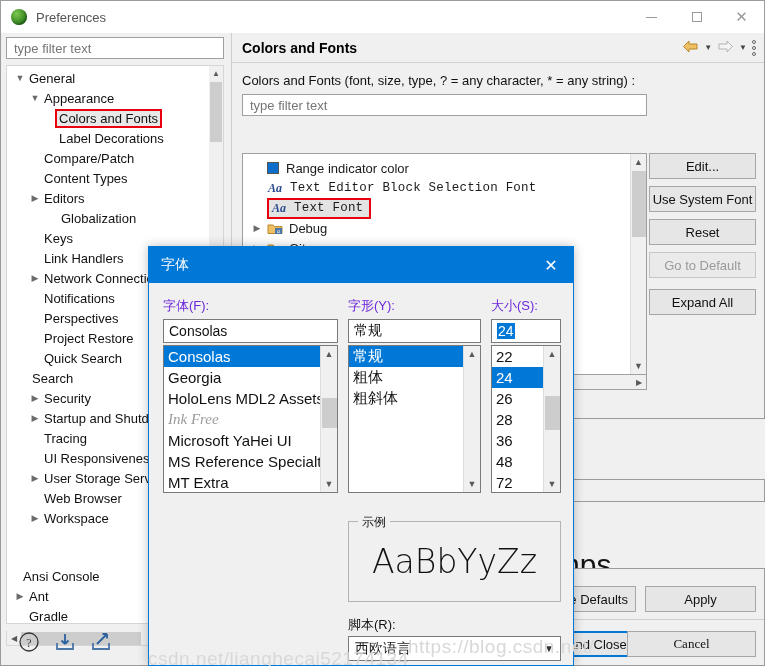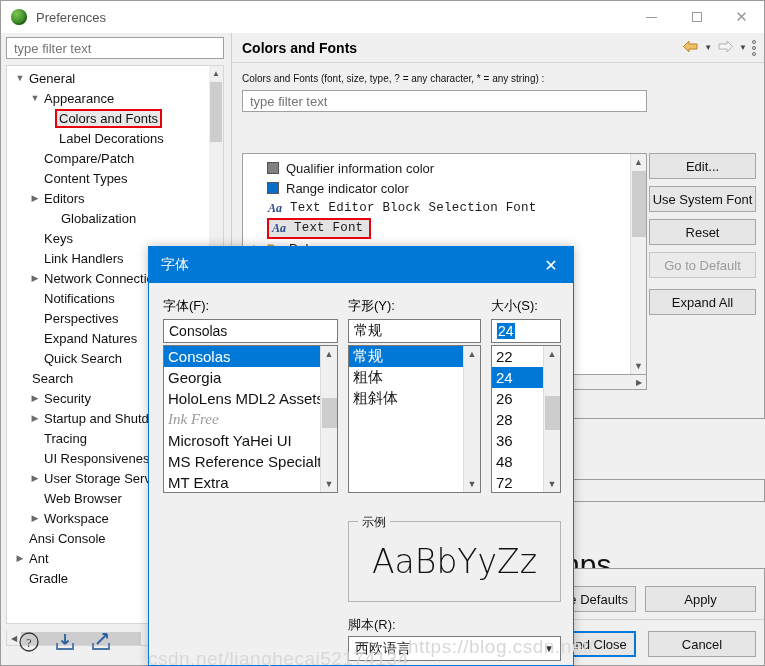--- a/index.html
+++ b/index.html
@@ -90,21 +90,21 @@
   #page-head{
     height:30px;background:#f0f0f0;border-bottom:1px solid #d3d3d3;
     display:flex;align-items:center;padding:0 8px 0 10px;
   }
   #page-title{font-weight:bold;font-size:14px;color:#000;flex:1;}
   .navicons{display:flex;align-items:center;gap:5px;}
   .caret{font-size:8px;color:#444;}
   .dots{display:flex;flex-direction:column;gap:2px;}
   .dots i{width:4px;height:4px;border:1px solid #6a6a6a;border-radius:50%;display:block;}
 
-  #desc{padding:10px 10px 6px 10px;font-size:10px;color:#111;}
+  #desc{padding:10px 10px 6px 10px;font-size:13px;color:#111;}
   #inner-filter{
     margin:0 10px;height:22px;border:1px solid #a0a0a0;background:#fff;
     display:flex;align-items:center;padding:0 5px;width:405px;
   }
   #inner-filter input{border:none;outline:none;width:100%;font-size:13px;color:#767676;background:transparent;font-family:"Liberation Sans",sans-serif;}
 
   #cf-row{ position:absolute;left:10px;top:120px;right:8px;height:240px;}
   #cf-tree{
     position:absolute;left:0;top:0;width:405px;height:222px;background:#fff;border:1px solid #a0a0a0;overflow:hidden;
   }
@@ -140,38 +140,38 @@
 
   
   #prefs-bottom{position:absolute;right:8px;bottom:0;width:300px;height:90px;}
   .bbtn{
     position:absolute;height:26px;background:#e6e6e6;border:1px solid #a6a6a6;
     font-size:13px;display:flex;align-items:center;justify-content:center;color:#111;
   }
   #restore-defaults{right:120px;top:11px;width:113px;}
   #apply-btn{right:0;top:11px;width:111px;}
   #apply-close{right:120px;top:56px;width:113px;border:2px solid #0078d7;background:#e6e6e6;}
-  #cancel-btn{right:0;top:56px;width:108px;}
+  #cancel-btn{right:0;top:56px;width:129px;font-family:Liberation Serif, serif;}
   #sep-line{position:absolute;left:-232px;right:-8px;top:44px;height:1px;background:#cfcfcf;}
 
   
   #font-dialog{
     position:absolute;left:148px;top:246px;width:426px;height:420px;
     background:#f0f0f0;border:1px solid #0078d7;
     box-shadow:0 0 10px rgba(0,0,0,.25);
   }
   #fd-title{
     height:36px;background:#0078d7;display:flex;align-items:center;color:#fff;
   }
   #fd-title .t{margin-left:12px;font-size:14px;}
   #fd-close{margin-left:auto;width:44px;height:36px;display:flex;align-items:center;justify-content:center;font-size:16px;color:#fff;font-family:"DejaVu Sans",sans-serif;}
   #fd-body{position:relative;padding:14px 14px 0 14px;}
 
   .fd-col{position:absolute;}
-  .fd-label{font-size:13px;color:#000000;margin-bottom:4px;}
+  .fd-label{font-size:13px;color:#6d28d9;margin-bottom:4px;}
   .fd-input{height:24px;border:1px solid #7a7a7a;background:#fff;display:flex;align-items:center;padding:0 5px;font-size:14px;color:#111;}
   .fd-list{border:1px solid #7a7a7a;background:#fff;position:relative;overflow:hidden;margin-top:2px;}
   .fd-list .items{position:absolute;left:0;top:0;right:17px;}
   .fd-opt{height:21px;display:flex;align-items:center;padding-left:4px;font-size:15px;color:#111;white-space:nowrap;}
   .fd-opt.sel{background:#0078d7;color:#fff;}
   .fd-opt.gray{color:#9a9a9a;font-family:"Liberation Serif",serif;font-style:italic;}
   .lvscroll{position:absolute;right:0;top:0;width:17px;bottom:0;background:#f0f0f0;border-left:1px solid #ddd;}
   .lvscroll .arrow{height:16px;display:flex;align-items:center;justify-content:center;color:#5a5a5a;font-size:9px;}
   .lvthumb{position:absolute;left:1px;width:15px;background:#cdcdcd;}
 
@@ -282,21 +282,21 @@
             <div class="tnode" style="padding-left: 21px;">
               <span class="twist"></span>
               <span class="tlabel">Notifications</span>
             </div>
             <div class="tnode" style="padding-left: 21px;">
               <span class="twist"></span>
               <span class="tlabel">Perspectives</span>
             </div>
             <div class="tnode" style="padding-left: 21px;">
               <span class="twist"></span>
-              <span class="tlabel">Expand Natures</span>
+              <span class="tlabel">Project Restore</span>
             </div>
             <div class="tnode" style="padding-left: 21px;">
               <span class="twist"></span>
               <span class="tlabel">Quick Search</span>
             </div>
             <div class="tnode" style="padding-left: 9px;">
               <span class="twist"></span>
               <span class="tlabel">Search</span>
             </div>
             <div class="tnode" style="padding-left: 21px;">
@@ -320,21 +320,21 @@
               <span class="tlabel">User Storage Service</span>
             </div>
             <div class="tnode" style="padding-left: 21px;">
               <span class="twist"></span>
               <span class="tlabel">Web Browser</span>
             </div>
             <div class="tnode" style="padding-left: 21px;">
               <span class="twist">▶</span>
               <span class="tlabel">Workspace</span>
             </div>
-            <div class="tnode" style="padding-left: 6px;">
+            <div class="tnode" style=" margin-top: 38px;">
               <span class="twist"></span>
               <span class="tlabel">Ansi Console</span>
             </div>
             <div class="tnode" style="padding-left: 6px;">
               <span class="twist">▶</span>
               <span class="tlabel">Ant</span>
             </div>
             <div class="tnode" style="padding-left: 6px;">
               <span class="twist"></span>
               <span class="tlabel">Gradle</span>
@@ -400,27 +400,20 @@
 
       <div id="desc">Colors and Fonts (font, size, type, ? = any character, * = any string) :</div>
 
       <div id="inner-filter">
         <input value="" placeholder="type filter text" style="">
       </div>
 
       <div id="cf-row">
         <div id="cf-tree">
           <div class="cf-items" id="cf-list">
-              <div class="cf-node">
-                <span class="twist"></span>
-                <div style="display: flex; align-items: center;">
-                  <span class="swatch" style="background: rgb(128, 128, 128); margin-left: 2px;"></span>
-                  <span>Qualifier information color</span>
-                </div>
-              </div>
               <div class="cf-node">
                 <span class="twist"></span>
                 <div style="display: flex; align-items: center;">
                   <span class="swatch" style="background: rgb(12, 110, 203); margin-left: 2px;"></span>
                   <span>Range indicator color</span>
                 </div>
               </div>
               <div class="cf-node">
                 <span class="twist"></span>
                 <div style="display: flex; align-items: center;">

